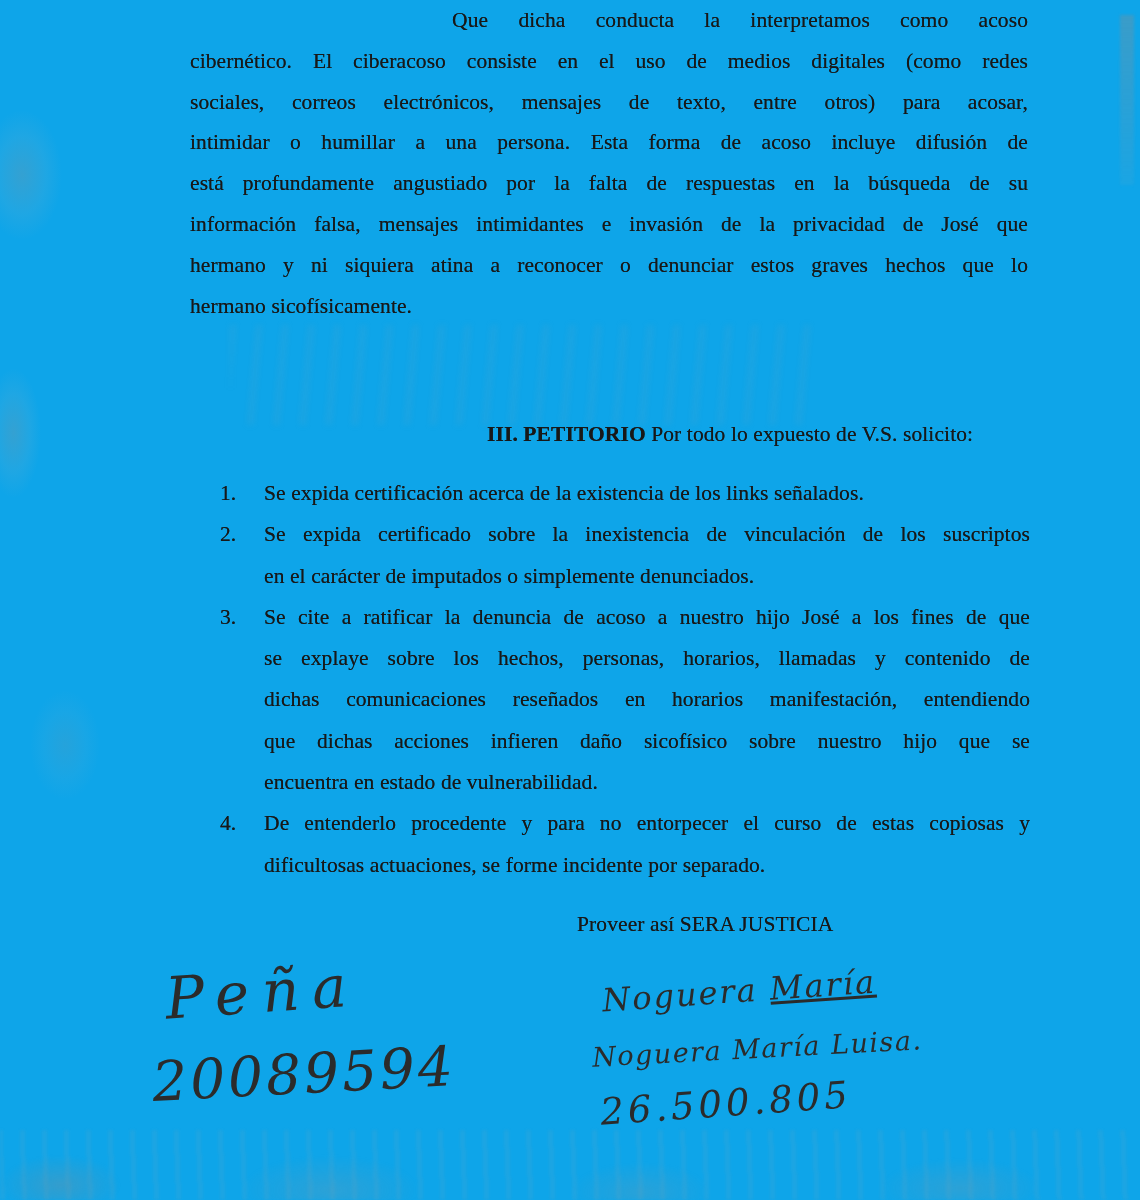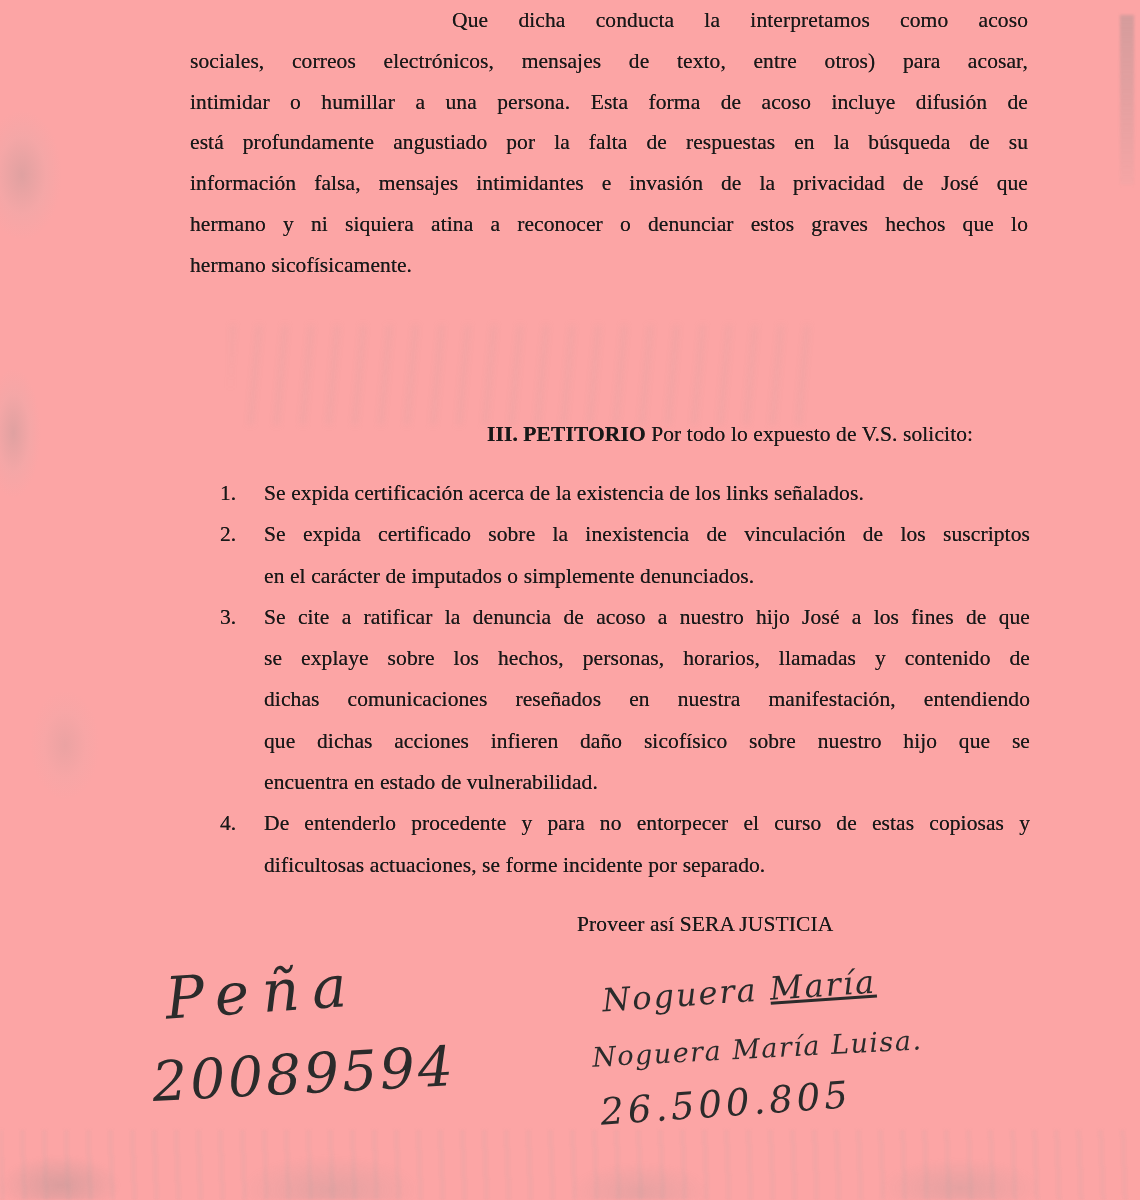--- a/index.html
+++ b/index.html
@@ -7,21 +7,21 @@
     padding: 0;
     width: 1140px;
     height: 1200px;
     overflow: hidden;
     background: #fcfcfb;
   }
   .page {
     position: relative;
     width: 1140px;
     height: 1200px;
-    background: #fca5a5;
+    background: #0ea5e9;
     font-family: "Liberation Serif", serif;
     color: #181818;
   }
   .doc-text {
     font-size: 21.5px;
     text-shadow: 0 0 0.6px rgba(25,25,25,0.8);
     letter-spacing: 0.1px;
   }
   
   .para {
@@ -152,20 +152,21 @@
 
   <div class="noise blob n-left1"></div>
   <div class="noise blob n-left2"></div>
   <div class="noise blob n-left3"></div>
   <div class="noise n-ghost"></div>
   <div class="noise n-right"></div>
   <div class="noise n-bottom"></div>
 
   <div class="para doc-text">
     <div class="j indent-first">Que dicha conducta la interpretamos como acoso</div>
+    <div class="j">cibernético. El ciberacoso consiste en el uso de medios digitales (como redes</div>
     <div class="j">sociales, correos electrónicos, mensajes de texto, entre otros) para acosar,</div>
     <div class="j">intimidar o humillar a una persona. Esta forma de acoso incluye difusión de</div>
     <div class="j">está profundamente angustiado por la falta de respuestas en la búsqueda de su</div>
     <div class="j">información falsa, mensajes intimidantes e invasión de la privacidad de José que</div>
     <div class="j">hermano y ni siquiera atina a reconocer o denunciar estos graves hechos que lo</div>
     <div>hermano sicofísicamente.</div>
   </div>
 
   <div class="heading doc-text">
     <b>III. PETITORIO</b><span> Por todo lo expuesto de V.S. solicito:</span>
@@ -186,21 +187,21 @@
         <div class="j">Se expida certificado sobre la inexistencia de vinculación de los suscriptos</div>
         <div>en el carácter de imputados o simplemente denunciados.</div>
       </div>
     </div>
 
     <div class="item">
       <span class="num">3.</span>
       <div class="lines">
         <div class="j">Se cite a ratificar la denuncia de acoso a nuestro hijo José a los fines de que</div>
         <div class="j">se explaye sobre los hechos, personas, horarios, llamadas y contenido de</div>
-        <div class="j">dichas comunicaciones reseñados en nuestra manifestación, entendiendo</div>
+        <div class="j">dichas comunicaciones reseñados en horarios manifestación, entendiendo</div>
         <div class="j">que dichas acciones infieren daño sicofísico sobre nuestro hijo que se</div>
         <div>encuentra en estado de vulnerabilidad.</div>
       </div>
     </div>
 
     <div class="item">
       <span class="num">4.</span>
       <div class="lines">
         <div class="j">De entenderlo procedente y para no entorpecer el curso de estas copiosas y</div>
         <div>dificultosas actuaciones, se forme incidente por separado.</div>

